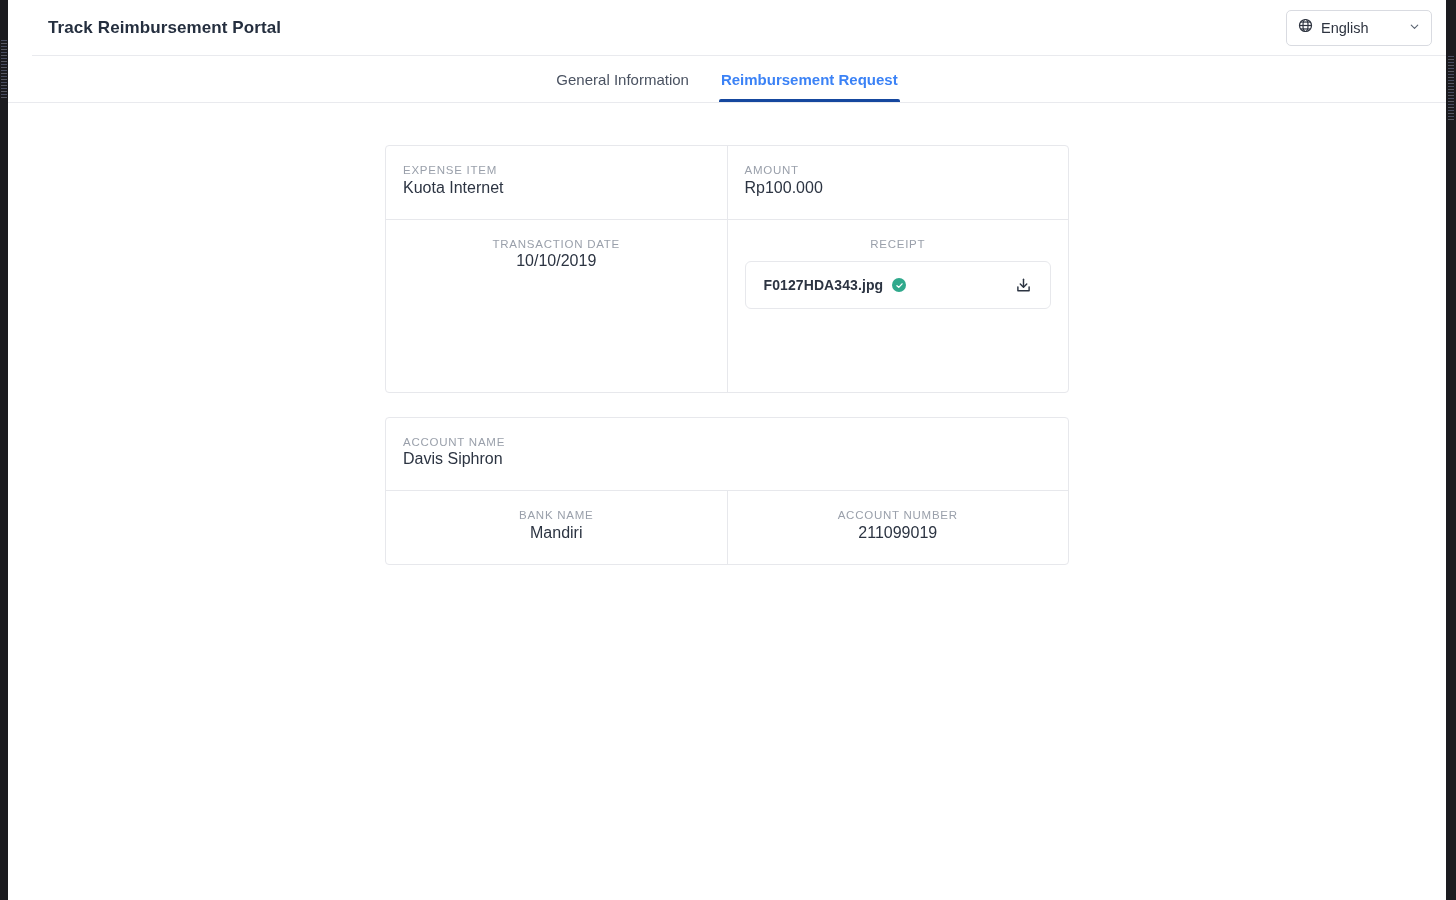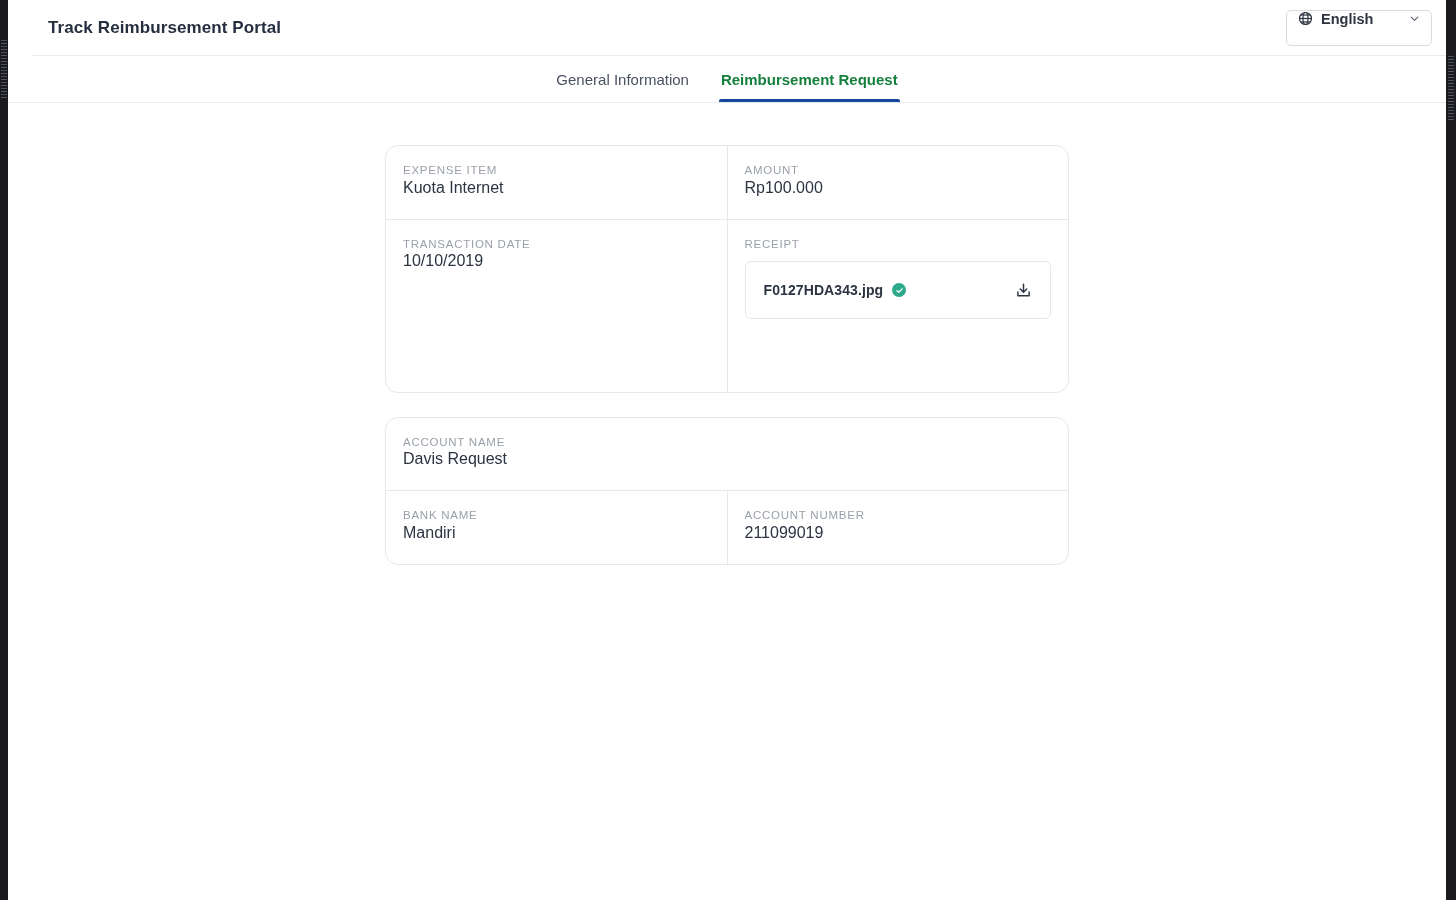--- a/index.html
+++ b/index.html
@@ -67,30 +67,29 @@
     font-size: 17px;
     font-weight: bold;
     color: #252f3f;
     letter-spacing: .1px;
   }
 
   .header-right { margin-left: auto; }
 
   .lang-select {
     display: flex;
-    align-items: flex-start;
+    align-items: center;
     gap: 8px;
     height: 36px;
     padding: 0 10px 0 11px;
     border: 1px solid #d9dbe1;
     border-radius: 5px;
     background: #fff;
     cursor: pointer;
     min-width: 146px;
-    font-weight: bold;
   }
   .lang-label {
     font-size: 14.5px;
     color: #2e3440;
     flex: 1;
   }
   .globe-icon { display: block; color: #2e3440; }
   .chev-icon  { display: block; color: #5b6472; }
 
   
@@ -108,21 +107,21 @@
   .tab {
     position: relative;
     display: flex;
     align-items: center;
     font-size: 15px;
     color: #4a5261;
     cursor: pointer;
     padding: 0 2px;
   }
   .tab.active {
-    color: #15803d;
+    color: #3b82f6;
     font-weight: bold;
   }
   .tab.active::after {
     content: "";
     position: absolute;
     left: 0; right: 0; bottom: 0;
     height: 3px;
     background: #15479e;
     border-radius: 2px 2px 0 0;
   }
@@ -132,27 +131,27 @@
     background: #ffffff;
     height: calc(900px - 56px - 47px);
     padding-top: 42px;
   }
 
   .card {
     width: 684px;
     margin: 0 auto;
     background: #ffffff;
     border: 1px solid #e7e8ec;
-    border-radius: 13px;
+    border-radius: 4px;
     overflow: hidden;
   }
   .card + .card { margin-top: 24px; }
 
   .row { display: flex; }
-  .row + .row { border-top: 1px solid #e7e8ec; }
+  .row + .row { border-top: 1px solid #e7e8ec; text-align: center; }
 
   .cell {
     flex: 1 1 0;
     padding: 18px 17px 20px 17px;
     min-width: 0;
   }
   .cell + .cell { border-left: 1px solid #e7e8ec; }
   .cell.full { flex: 1 1 100%; }
 
   .field-label {
@@ -169,21 +168,21 @@
     line-height: 1.3;
   }
 
   .cell.tall { min-height: 172px; }
 
   
   .receipt-list { margin-top: 10px; display: flex; flex-direction: column; gap: 12px; }
   .receipt-chip {
     display: flex;
     align-items: center;
-    height: 58px;
+    height: 48px;
     padding: 0 14px 0 18px;
     border: 1px solid #e7e8ec;
     border-radius: 6px;
     background: #fff;
     cursor: pointer;
   }
   .receipt-name {
     font-size: 14px;
     font-weight: bold;
     color: #2c3442;
@@ -297,21 +296,21 @@
           </div>
         </div>
       </div>
     </div>
 
     <div class="card">
 
       <div class="row">
         <div class="cell full">
           <div class="field-label">ACCOUNT NAME</div>
-          <div class="field-value">Davis Request</div>
+          <div class="field-value">Davis Siphron</div>
         </div>
       </div>
 
       <div class="row">
         <div class="cell">
           <div class="field-label">BANK NAME</div>
           <div class="field-value">Mandiri</div>
         </div>
         <div class="cell">
           <div class="field-label">ACCOUNT NUMBER</div>

